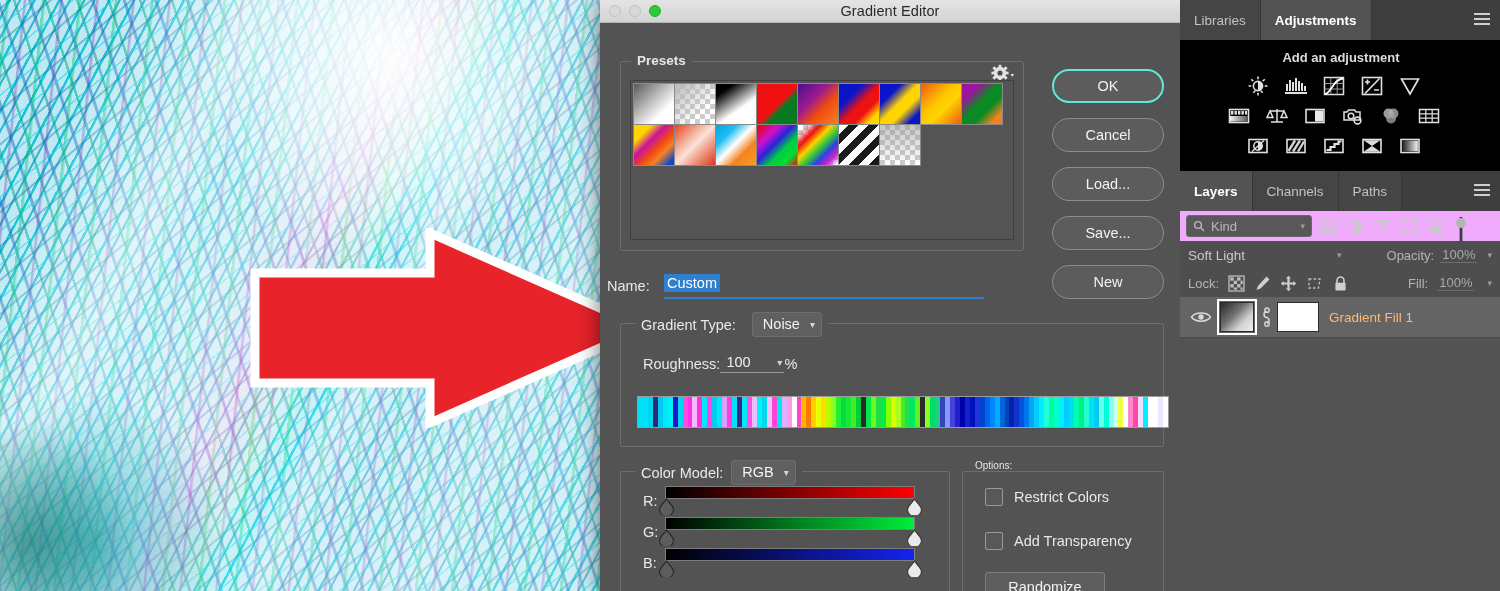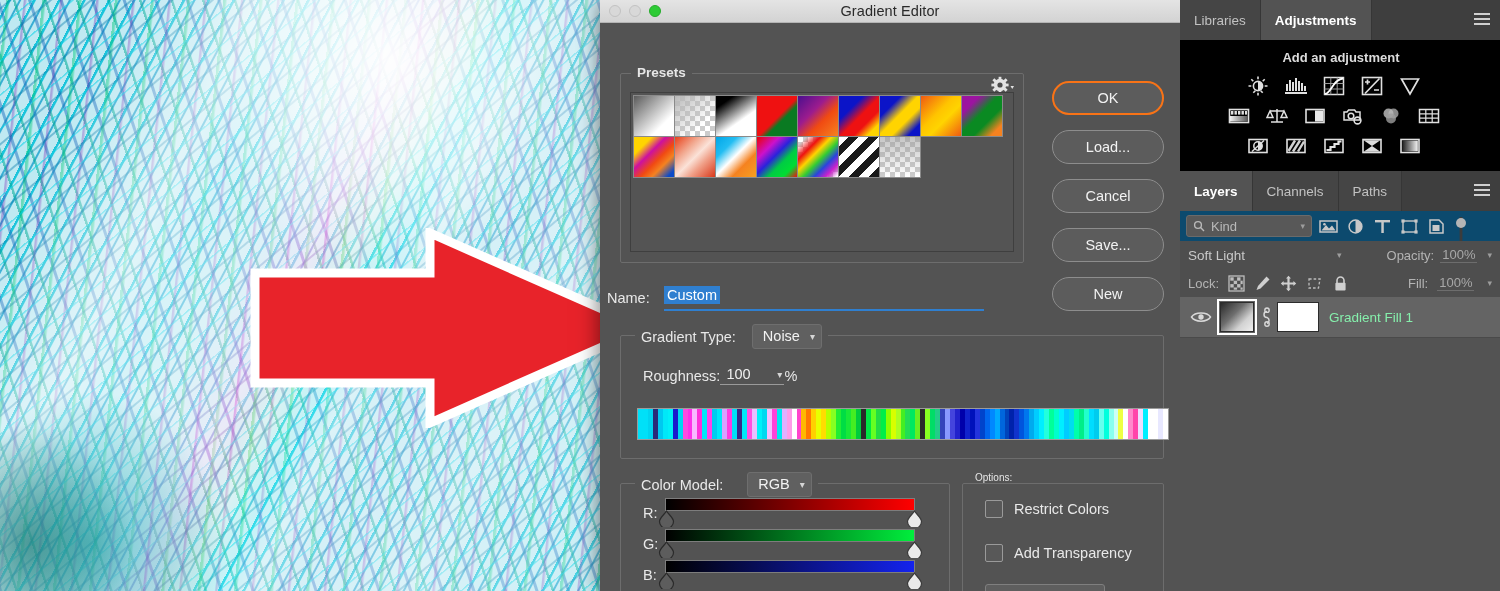--- a/index.html
+++ b/index.html
@@ -109,21 +109,21 @@
   }
   .traffic { display: flex; gap: 8px; margin-left: 9px; }
   .tl { width: 12px; height: 12px; border-radius: 50%; }
   .tl.a { background: #d8d8d8; border: 1px solid #c2c2c2; }
   .tl.b { background: #d8d8d8; border: 1px solid #c2c2c2; }
   .tl.c { background: #2dcb35; border: 1px solid #26ad2c; }
   .title-text {
     position: absolute; left: 0; right: 0; text-align: center;
     font-size: 14.5px; color: #2a2a2a; letter-spacing: .1px;
   }
-  .dlg-body { position: relative; width: 100%; height: 552px; margin-top: 12px; }
+  .dlg-body { position: relative; width: 100%; height: 552px; }
 
   
   .group {
     position: absolute; border: 1px solid #6d6d6d; border-radius: 2px;
   }
   .group-legend {
     position: absolute; top: -9px; left: 10px; padding: 0 6px;
     background: #535353; color: #e6e6e6; font-size: 13.5px; font-weight: bold;
   }
   .presets-box { left: 20px; top: 38px; width: 404px; height: 190px; }
@@ -144,21 +144,21 @@
   .gear-icon { position: absolute; right: 8px; top: 2px; width: 26px; height: 18px; }
 
   
   .btn-col { position: absolute; left: 452px; top: 46px; width: 112px; }
   .btn {
     display: block; width: 112px; height: 34px; margin-bottom: 15px;
     border-radius: 17px; border: 1px solid #8d8d8d; background: #5c5c5c;
     color: #f2f2f2; font-size: 14.5px; line-height: 32px; text-align: center;
     cursor: pointer;
   }
-  .btn.primary { border: 2px solid #f97316; background: #5c5c5c; line-height: 30px; }
+  .btn.primary { border: 2px solid #5eead4; background: #5c5c5c; line-height: 30px; }
 
   
   .name-row { position: absolute; left: 0; top: 252px; width: 100%; height: 26px; }
   .lbl { color: #e8e8e8; font-size: 14.5px; }
   .name-label { position: absolute; left: 7px; top: 3px; }
   .name-field {
     position: absolute; left: 64px; top: 0; width: 320px; height: 24px;
     border-bottom: 2px solid #2f7fd0; color: #f0f0f0; font-size: 14.5px;
   }
   .name-sel { background: #2f7fd0; color: #ffffff; padding: 1px 3px; }
@@ -179,21 +179,21 @@
     display: inline-flex; align-items: center; justify-content: space-between;
   }
   .noise-strip {
     position: absolute; left: 16px; top: 72px; width: 532px; height: 32px;
     border: 1px solid #9b9b9b;
   }
 
   
   .cm-box { left: 20px; top: 448px; width: 330px; height: 150px; }
   .opt-box { left: 362px; top: 448px; width: 202px; height: 150px; }
-  .cm-legend-wrap { position: absolute; top: -12px; left: 14px; padding: 0 6px; background: #535353; display: flex; align-items: center; gap: 24px; }
+  .cm-legend-wrap { position: absolute; top: -12px; left: 14px; padding: 0 6px; background: #535353; display: flex; align-items: center; gap: 8px; }
   .chan-row { position: absolute; display: flex; align-items: flex-start; }
   .chan-label { width: 22px; color: #e8e8e8; font-size: 14.5px; padding-top: 7px; }
   .chan-track { position: relative; width: 250px; height: 13px; border: 1px solid #7d7d7d; }
   .slider-thumb { position: absolute; top: 11px; width: 17px; height: 17px; }
   .opt-legend { position: absolute; top: -12px; left: 6px; padding: 0 6px; background: #535353; color: #e6e6e6; font-size: 10px; }
   .check-row { position: absolute; display: flex; align-items: center; gap: 11px; }
   .checkbox { width: 18px; height: 18px; border: 1px solid #9a9a9a; border-radius: 2px; background: #585858; }
   .randomize {
     position: absolute; left: 22px; top: 100px; width: 120px; height: 30px;
     background: #5e5e5e; border: 1px solid #7f7f7f; border-radius: 3px;
@@ -215,21 +215,21 @@
   .tabfill { flex: 1; background: #3e3e3e; }
   .hamburger { position: absolute; right: 10px; top: 13px; width: 16px; height: 12px; }
   .hamburger span { display: block; height: 2px; background: #cfcfcf; margin-bottom: 3px; }
 
   .adjust-body { background: #000000; padding: 8px 12px 10px 0; text-align: center; }
   .adjust-title { color: #dcdcdc; font-size: 13px; font-weight: bold; padding: 2px 0 6px 14px; }
   .icon-row { display: flex; justify-content: center; gap: 14px; padding: 4px 0; }
   .aicon { width: 24px; height: 22px; }
 
   .layers-body { background: #535353; }
-  .filter-row { display: flex; align-items: center; height: 30px; padding: 0 6px; gap: 6px; background: #0c4a6e; }
+  .filter-row { display: flex; align-items: center; height: 30px; padding: 0 6px; gap: 6px; background: #f0abfc; }
   .kind-select {
     display: flex; align-items: center; gap: 6px; width: 126px; height: 22px;
     border: 1px solid #6a6a6a; border-radius: 3px; background: #585858;
     color: #b9b9b9; font-size: 13px; padding: 0 6px;
   }
   .kind-chev { margin-left: auto; font-size: 9px; color: #9d9d9d; }
   .fic { width: 21px; height: 19px; }
 
   .blend-row { display: flex; align-items: center; height: 28px; padding: 0 8px; gap: 6px; background: #4e4e4e; }
   .blend-select {
@@ -246,21 +246,21 @@
   .lic { width: 17px; height: 17px; }
 
   .layer-row { display: flex; align-items: center; height: 41px; padding: 0 6px; border-bottom: 1px solid #4a4a4a; }
   .layer-row.selected { background: #646464; }
   .layer-row:not(.selected) { background: #585858; }
   .eye { width: 22px; height: 16px; margin: 0 5px 0 4px; }
   .thumb-sel { border: 2px solid #ffffff; padding: 1px; display: flex; }
   .thumb { width: 34px; height: 30px; border: 1px solid #2c2c2c; }
   .mask-thumb { width: 42px; height: 30px; border: 1px solid #2c2c2c; background: #ffffff; }
   .linkico { width: 14px; height: 22px; margin: 0 3px; }
-  .layer-name { color: #86efac; font-size: 13.5px; margin-left: 10px; }
+  .layer-name { color: #fdba74; font-size: 13.5px; margin-left: 10px; }
   .locklayer { margin-left: auto; width: 16px; height: 18px; margin-right: 20px; }
   .layers-fill { background: #535353; height: 170px; }
 
   
   .photo-thumb {
     background-color: #8fd8e8;
     background-image:
       repeating-linear-gradient(115deg, rgba(0,60,160,0.85) 0 1px, rgba(255,255,255,0) 1px 3px),
       repeating-linear-gradient(70deg, rgba(0,170,190,0.7) 0 1px, rgba(255,255,255,0) 1px 4px),
       linear-gradient(117deg, rgba(255,255,255,0.9) 20%, rgba(255,80,200,0.6) 45%, rgba(255,255,255,0.8) 60%, rgba(0,200,220,0.3) 100%);
@@ -372,22 +372,22 @@
               </div>
               <div class="swatch checker">
                 <div style="width: 100%; height: 100%; background: linear-gradient(rgba(150, 150, 150, 0.55) 0%, rgba(255, 255, 255, 0) 100%);"></div>
               </div>
             </div>
         </div>
       </div>
 
       <div class="btn-col" id="btn-col">
           <div class="btn primary">OK</div>
+          <div class="btn">Cancel</div>
           <div class="btn">Load...</div>
-          <div class="btn">Cancel</div>
           <div class="btn">Save...</div>
           <div class="btn">New</div>
         </div>
 
       <div class="name-row">
         <div class="lbl name-label">Name:</div>
         <div class="name-field">
           <span class="name-sel">Custom</span>
         </div>
       </div>

